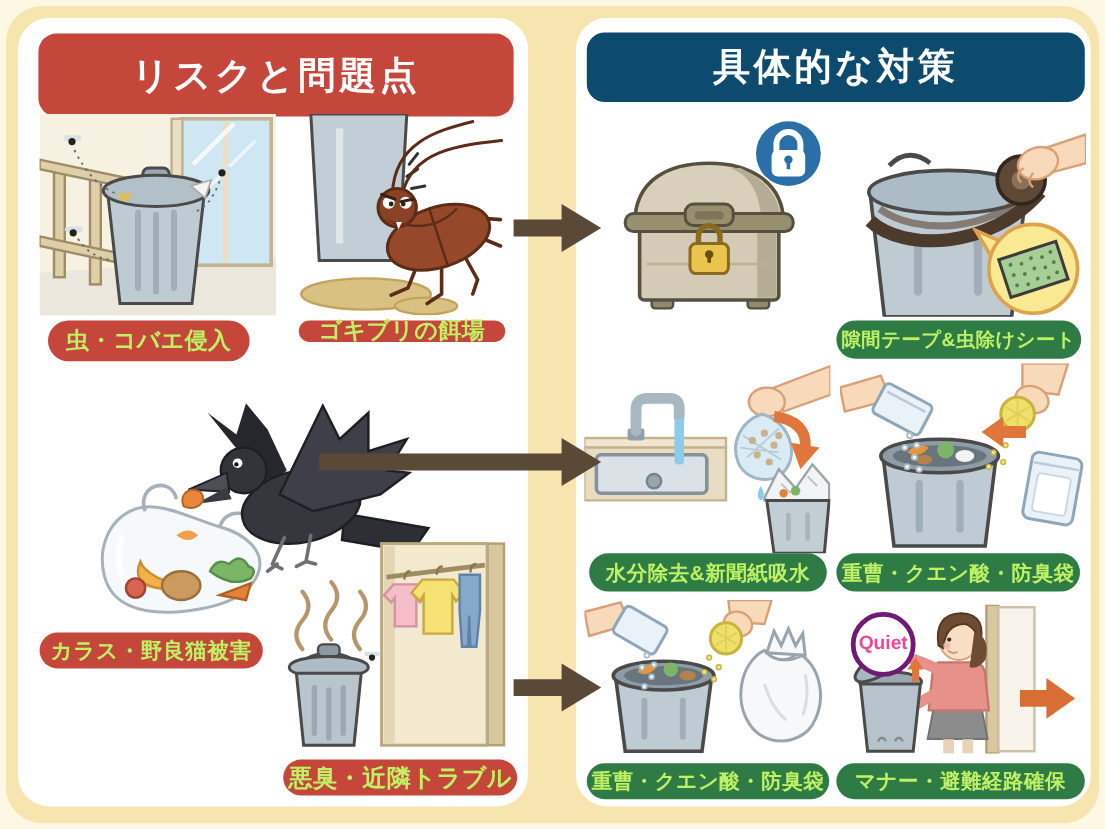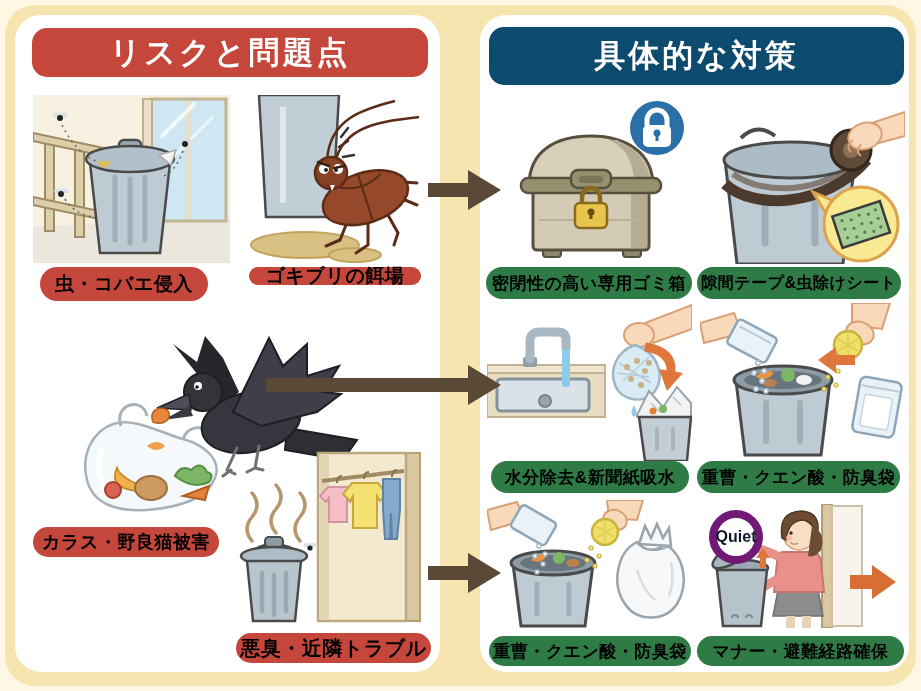--- a/index.html
+++ b/index.html
@@ -5,23 +5,23 @@
   html,body{margin:0;padding:0;background:#FDF7E4;}
   *{box-sizing:border-box;}
   body{font-family:"Liberation Sans","DejaVu Sans",sans-serif;}
   .stage{position:relative;width:921px;height:691px;overflow:hidden;background:#FDF7E4;}
   .backdrop{position:absolute;left:5px;top:5px;width:911px;height:681px;border-radius:30px;background:#F6E5AF;}
   .panel{position:absolute;top:15px;height:657px;background:#FFFFFF;border-radius:26px;}
   .panel.left{left:15px;width:425px;}
   .panel.right{left:480px;width:429px;}
   .hdr{position:absolute;display:flex;align-items:center;justify-content:center;color:#FFFFFF;
        font-weight:bold;font-size:31px;letter-spacing:3px;border-radius:15px;}
-  #hdr-left{left:32px;top:28px;width:396px;height:49px;background:#C5463A;}
+  #hdr-left{left:32px;top:28px;width:396px;height:69px;background:#C5463A;}
   #hdr-right{left:489px;top:27px;width:415px;height:58px;background:#0c4a6e;}
-  .pill{position:absolute;display:flex;align-items:center;justify-content:center;color:#000000;
+  .pill{position:absolute;display:flex;align-items:center;justify-content:center;color:#bef264;
         font-weight:bold;border-radius:999px;white-space:nowrap;letter-spacing:0.5px;}
   .pill.red{background:#C5463A;}
   .pill.green{background:#2E7B46;}
   #pill-r1{left:40px;top:267px;width:168px;height:34px;font-size:19px;}
   #pill-r2{left:249px;top:267px;width:172px;height:18px;font-size:19px;}
   #pill-r3{left:33px;top:527px;width:186px;height:30px;font-size:18px;}
   #pill-r4{left:236px;top:633px;width:195px;height:30px;font-size:20px;}
   #pill-g1{left:486px;top:267px;width:206px;height:32px;font-size:17px;}
   #pill-g2{left:697px;top:267px;width:204px;height:32px;font-size:16px;}
   #pill-g3{left:491px;top:461px;width:198px;height:32px;font-size:17px;}
@@ -34,22 +34,22 @@
   #illo-crow{left:55px;top:328px;}
   #illo-closet{left:234px;top:451px;}
   #illo-sealbox{left:505px;top:98px;}
   #illo-tape{left:703px;top:98px;}
   #illo-sink{left:487px;top:303px;}
   #illo-sprinkle{left:700px;top:303px;}
   #illo-sprinkle2{left:487px;top:500px;}
   #illo-quiet{left:702px;top:504px;}
   .flow-arrows{position:absolute;left:0;top:0;width:921px;height:691px;pointer-events:none;}
   .quiet-badge{position:absolute;left:709px;top:510px;width:54px;height:54px;border-radius:50%;
-      background:#FFFFFF;border:8px solid #701a75;display:flex;align-items:center;justify-content:center;
-      font-weight:bold;font-size:16px;color:#0f172a;}
+      background:#FFFFFF;border:4px solid #701a75;display:flex;align-items:center;justify-content:center;
+      font-weight:bold;font-size:16px;color:#ec4899;}
 </style>
 </head>
 <body>
 
 <div class="stage">
   <div class="backdrop"></div>
 
   <section class="panel left"></section>
   <section class="panel right"></section>
 
@@ -413,19 +413,18 @@
     <polygon points="266,378 468,378 468,365 501,385 468,405 468,392 266,392" fill="#5B4938"></polygon>
     <polygon points="428,566 468,566 468,553 501,573 468,593 468,580 428,580" fill="#5B4938"></polygon>
     <polygon points="850,575 872,575 872,565 896,582 872,599 872,589 850,589" fill="#D96E35"></polygon>
   </svg>
 
   <div class="pill red" id="pill-r1">虫・コバエ侵入</div>
   <div class="pill red" id="pill-r2">ゴキブリの餌場</div>
   <div class="pill red" id="pill-r3">カラス・野良猫被害</div>
   <div class="pill red" id="pill-r4">悪臭・近隣トラブル</div>
 
-  <div class="pill green" id="pill-g1">密閉性の高い専用ゴミ箱</div>
   <div class="pill green" id="pill-g3">水分除去&amp;新聞紙吸水</div>
   <div class="pill green" id="pill-g2">隙間テープ&amp;虫除けシート</div>
   <div class="pill green" id="pill-g4">重曹・クエン酸・防臭袋</div>
   <div class="pill green" id="pill-g5">重曹・クエン酸・防臭袋</div>
   <div class="pill green" id="pill-g6">マナー・避難経路確保</div>
 </div>
 
 </body></html>

